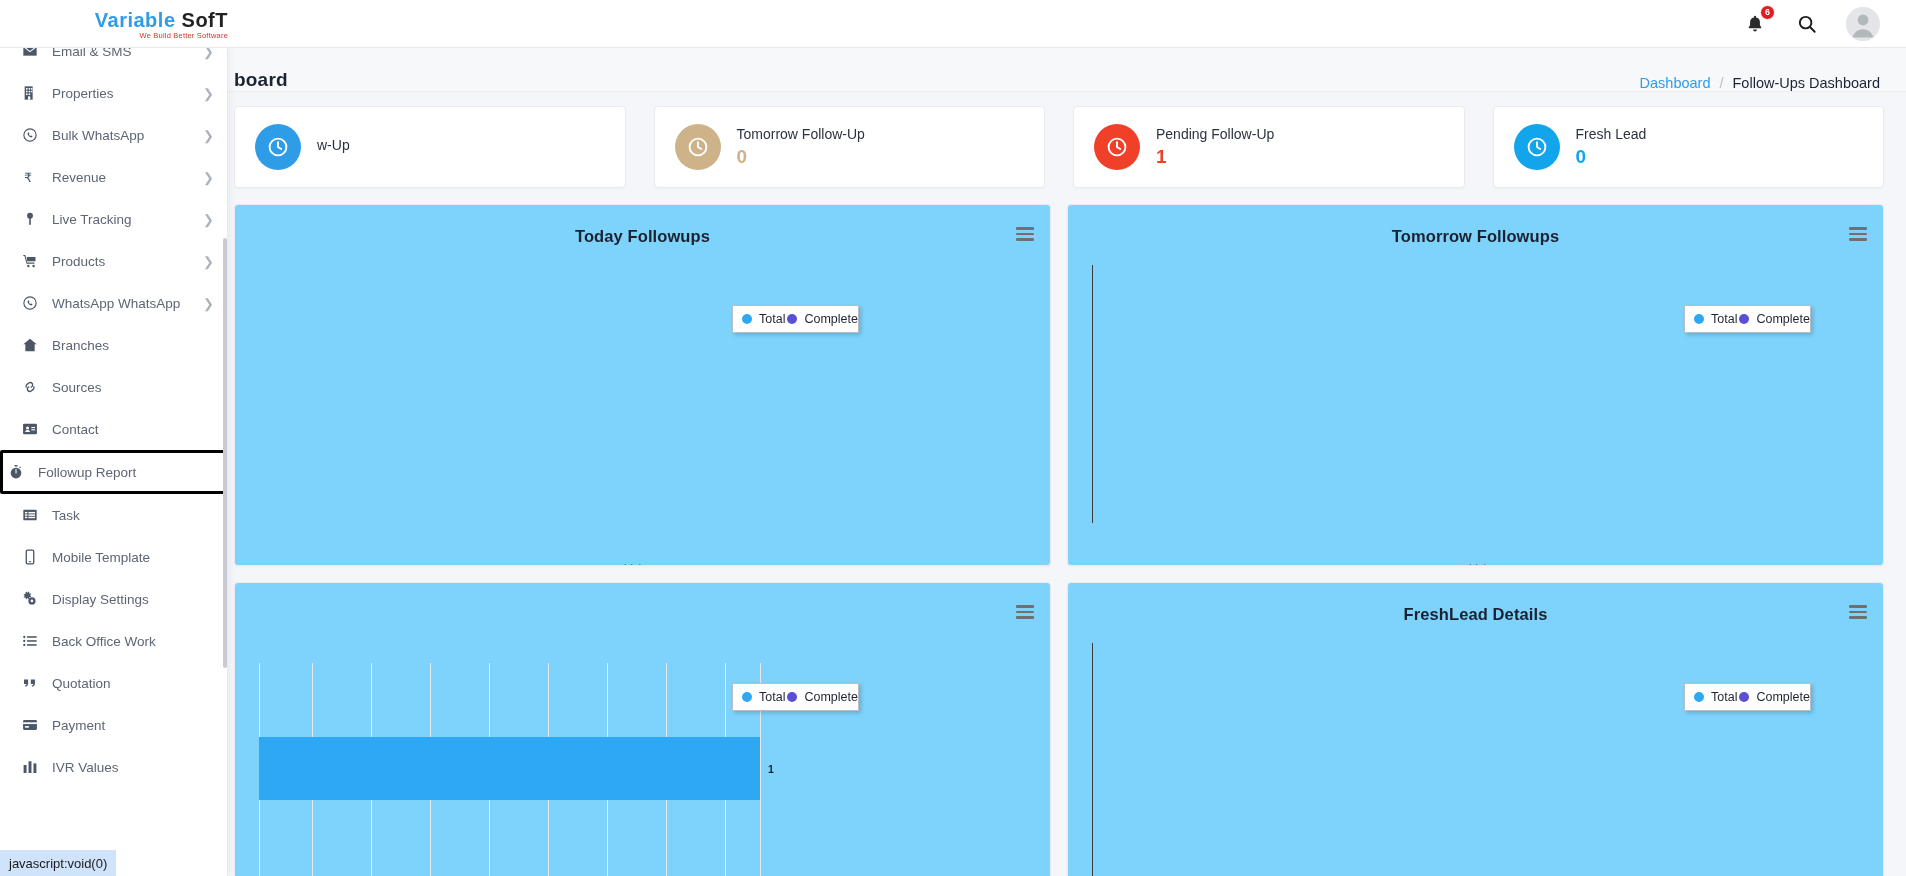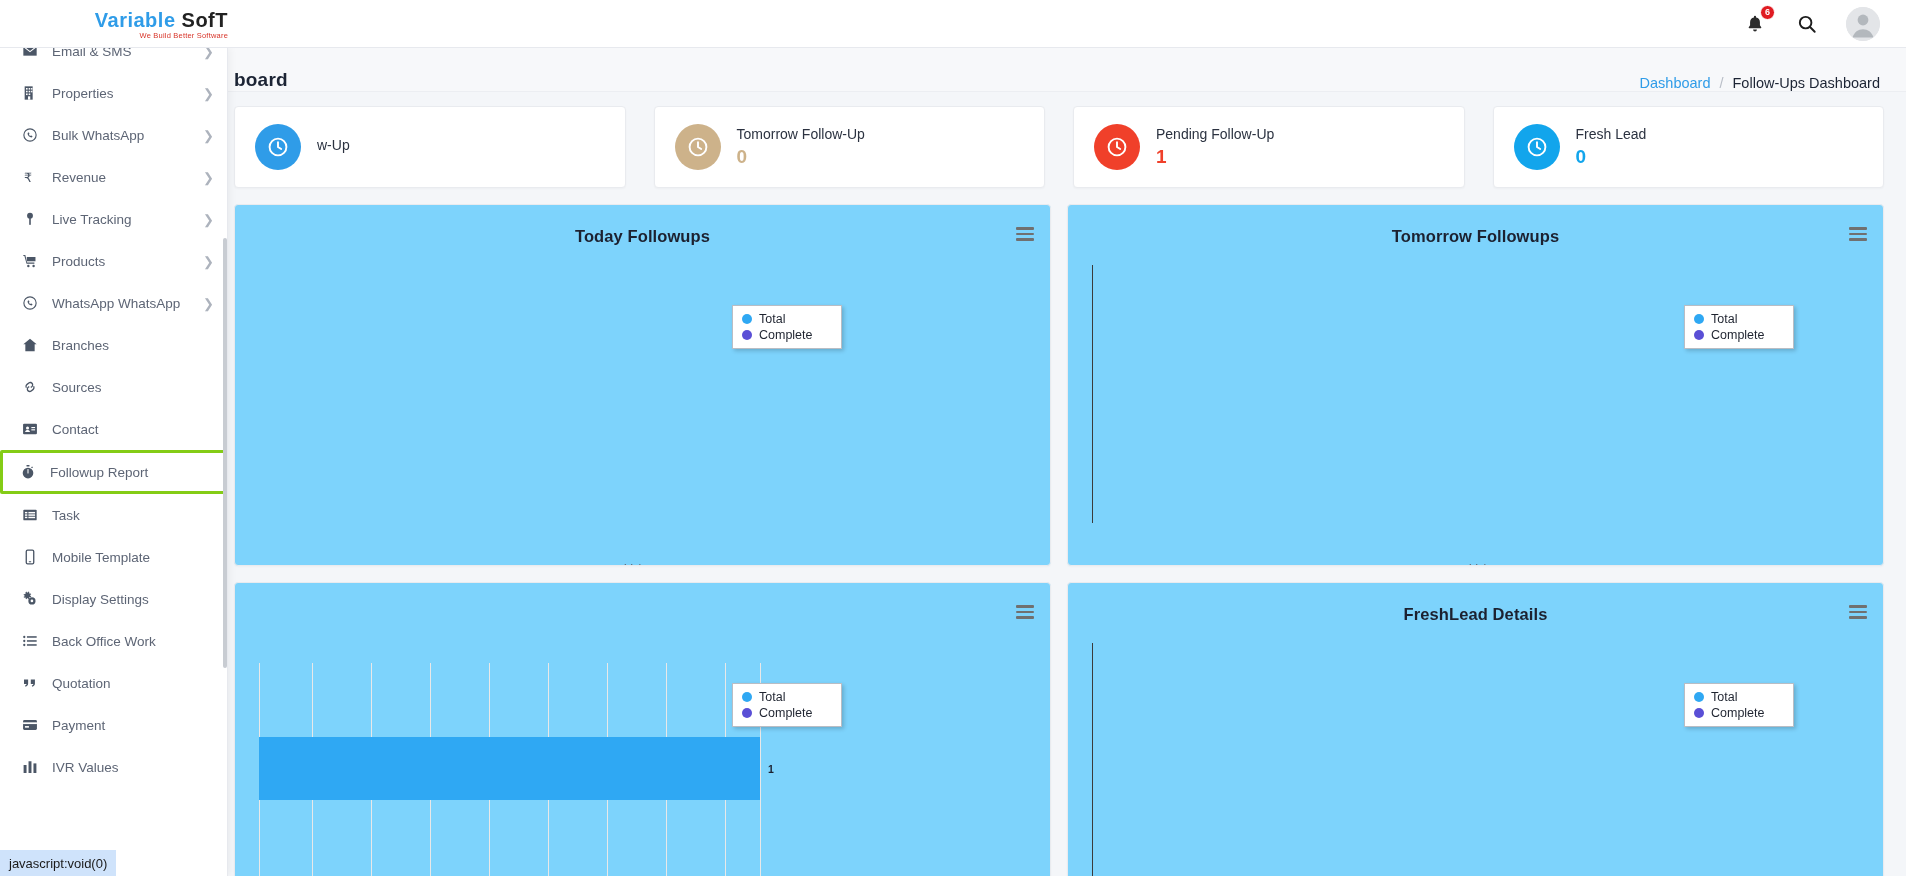--- a/index.html
+++ b/index.html
@@ -59,22 +59,22 @@
     display: flex; align-items: center; height: 42px; padding: 0 14px 0 18px;
     cursor: pointer; position: relative;
   }
   .nav-icon {
     width: 24px; min-width: 24px; display: flex; align-items: center;
     justify-content: center; color: #4b5666; margin-right: 10px;
   }
   .nav-label { font-size: 13.5px; color: #5d6575; white-space: nowrap; }
   .nav-caret { margin-left: auto; color: #adb3bd; font-size: 13px; line-height: 1; }
   .nav-item.highlight {
-    border: 3px solid #84cc16; border-radius: 2px;
-    margin: 0 0 0 0; padding-left: 13px; height: 44px; background:#fff;
+    border: 3px solid #000000; border-radius: 2px;
+    margin: 0 0 0 0; padding-left: 1px; height: 44px; background:#fff;
   }
   .sb-track {
     position: absolute; right: 0px; top: 190px; width: 4px; height: 430px;
     background: #c8ccd2; border-radius: 2px;
   }
 
   
   .status-bubble {
     position: absolute; left: 0; bottom: 0; height: 26px;
     background: #cfe3fb; color: #1a1a1a; font-size: 13px;
@@ -130,22 +130,22 @@
     position: absolute; right: 16px; top: 22px; width: 18px; height: 14px;
     display: flex; flex-direction: column; justify-content: space-between;
     cursor: pointer;
   }
   .panel-menu span { display: block; height: 2.6px; background: #707070; border-radius: 1px; }
   .plot { position: absolute; left: 0; right: 0; top: 52px; bottom: 0; }
 
   
   .legend {
     position: absolute; background: #fff; border: 1px solid #b9bdc4;
-    box-shadow: 2px 2px 4px rgba(0,0,0,.18); padding: 6px 28px 6px 9px;
-    display: flex; flex-direction: column; gap: 2px; z-index: 5;
+    box-shadow: 2px 2px 4px rgba(0,0,0,.18); padding: 6px 0 6px 9px;
+    display: flex; flex-direction: row; gap: 2px; z-index: 5;
   }
   .legend-row { display: flex; align-items: center; gap: 7px; }
   .legend-dot { width: 10px; height: 10px; border-radius: 50%; }
   .legend-label { font-size: 12.5px; color: #1f2430; }
 
   .axis-y-line { position: absolute; background: #3b3b3b; width: 1.4px; }
   .axis-caption {
     position: absolute; font-size: 12px; color: #5f6b7c; text-align: center;
   }
   .gridline { position: absolute; width: 1px; background: #e8e8e8; }

